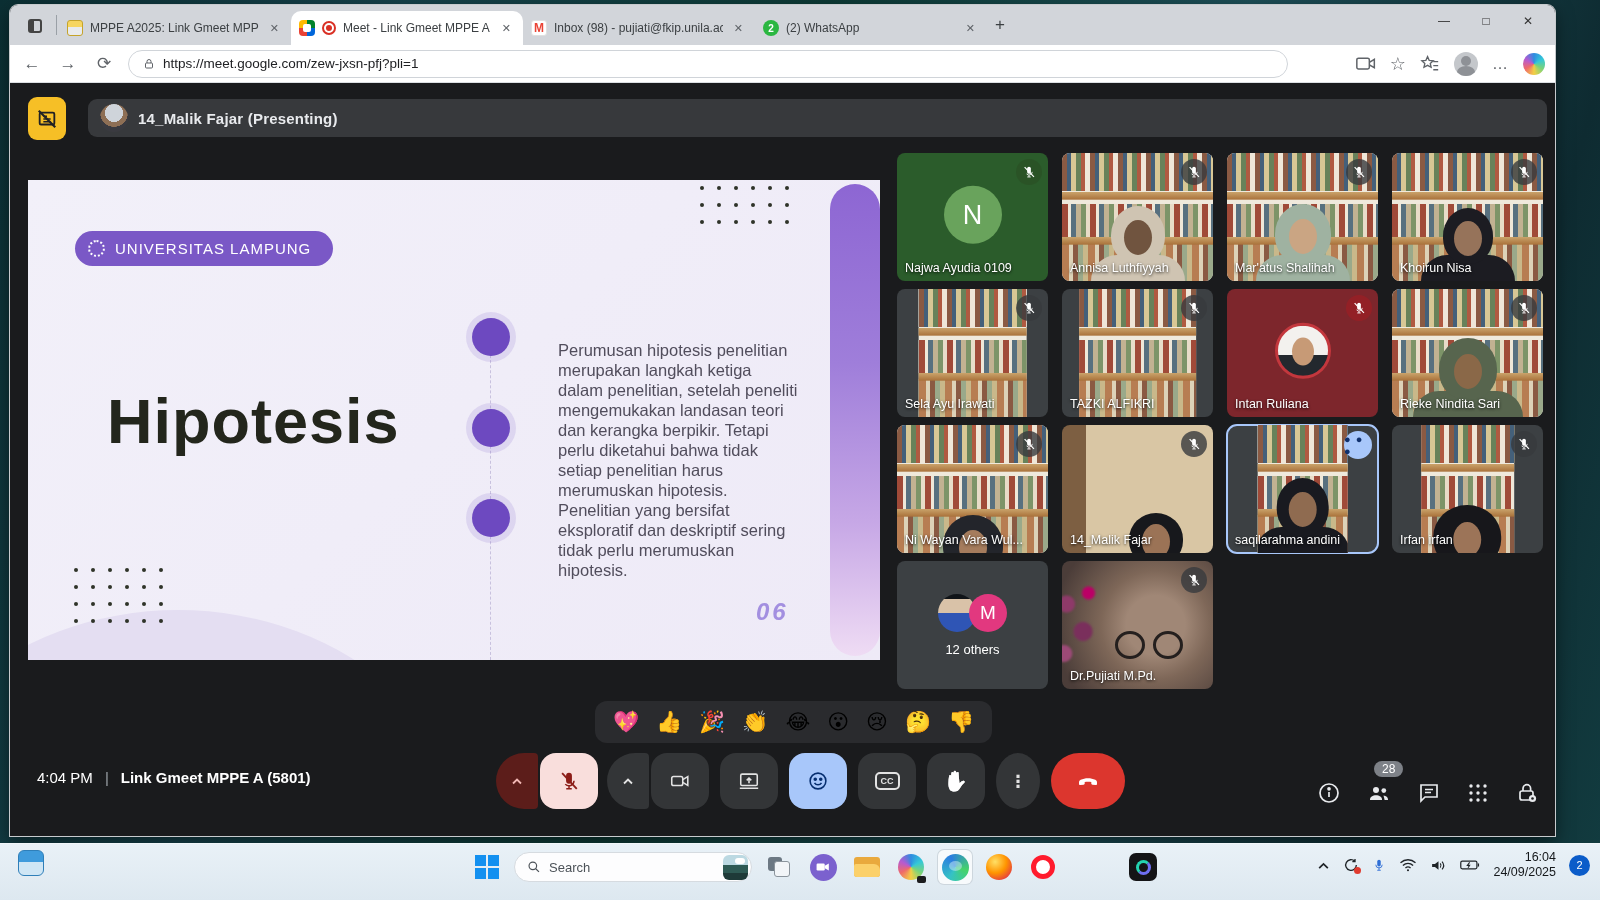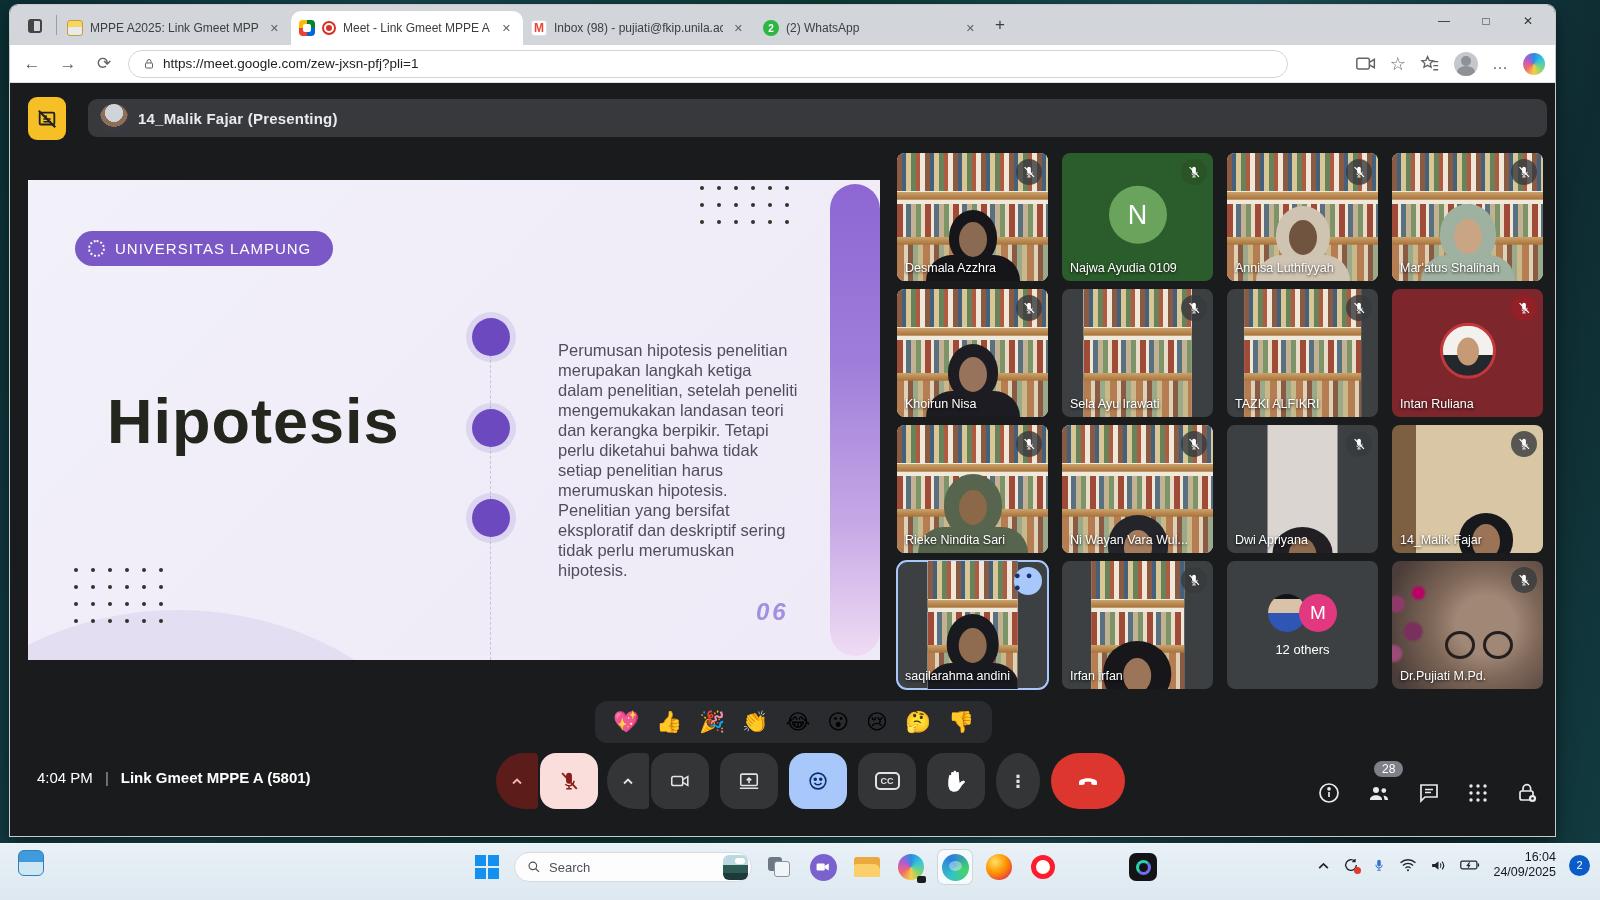--- a/index.html
+++ b/index.html
@@ -330,35 +330,20 @@
       <div class="tl-line"></div>
       <div class="tl-dot" style="top:138px"></div>
       <div class="tl-dot" style="top:229px"></div>
       <div class="tl-dot" style="top:319px"></div>
       <div class="sbody">Perumusan hipotesis penelitian merupakan langkah ketiga dalam penelitian, setelah peneliti mengemukakan landasan teori dan kerangka berpikir. Tetapi perlu diketahui bahwa tidak setiap penelitian harus merumuskan hipotesis. Penelitian yang bersifat eksploratif dan deskriptif sering tidak perlu merumuskan hipotesis.</div>
       <div class="spage">06</div>
     </div>
 
     <div class="grid">
 
-      <div class="tile">
-        <div class="fill bs"></div>
-        <div class="fig" style="--hij:#15151a;--face:#8a6a52">
-            <div class="head"></div>
-            <div class="shoul"></div>
-          </div>
-        <div class="mic">
-            <svg width="14" height="14" viewBox="0 0 24 24">
-              <path d="M12 15a3.2 3.2 0 0 0 3.2-3.2V6.2a3.2 3.2 0 0 0-6.4 0v5.6A3.2 3.2 0 0 0 12 15z" fill="#fff"></path>
-              <path d="M17.5 11.8a5.5 5.5 0 0 1-9.6 3.6M12 17.5v3M9 20.5h6" stroke="#fff" stroke-width="1.5" fill="none"></path>
-              <path d="M4.5 3.5l16 17" stroke="#fff" stroke-width="2"></path>
-            </svg>
-          </div>
-        <div class="pname">Desmala Azzhra</div>
-      </div>
 
       <div class="tile" style="background:#2b5c2b">
         <div class="initial-circle">N</div>
         <div class="mic grn">
             <svg width="14" height="14" viewBox="0 0 24 24">
               <path d="M12 15a3.2 3.2 0 0 0 3.2-3.2V6.2a3.2 3.2 0 0 0-6.4 0v5.6A3.2 3.2 0 0 0 12 15z" fill="#fff"></path>
               <path d="M17.5 11.8a5.5 5.5 0 0 1-9.6 3.6M12 17.5v3M9 20.5h6" stroke="#fff" stroke-width="1.5" fill="none"></path>
               <path d="M4.5 3.5l16 17" stroke="#fff" stroke-width="2"></path>
             </svg>
           </div>
@@ -473,35 +458,20 @@
         <div class="mic">
             <svg width="14" height="14" viewBox="0 0 24 24">
               <path d="M12 15a3.2 3.2 0 0 0 3.2-3.2V6.2a3.2 3.2 0 0 0-6.4 0v5.6A3.2 3.2 0 0 0 12 15z" fill="#fff"></path>
               <path d="M17.5 11.8a5.5 5.5 0 0 1-9.6 3.6M12 17.5v3M9 20.5h6" stroke="#fff" stroke-width="1.5" fill="none"></path>
               <path d="M4.5 3.5l16 17" stroke="#fff" stroke-width="2"></path>
             </svg>
           </div>
         <div class="pname">Ni Wayan Vara Wul...</div>
       </div>
 
-      <div class="tile">
-        <div class="strip" style="width:47%;background:#dbd5d1">
-          <div class="fig" style="--hij:#221f24;--face:#8f6b50">
-              <div class="head" style="width:60px;height:52px;margin-bottom:-26px"></div>
-            </div>
-        </div>
-        <div class="mic">
-            <svg width="14" height="14" viewBox="0 0 24 24">
-              <path d="M12 15a3.2 3.2 0 0 0 3.2-3.2V6.2a3.2 3.2 0 0 0-6.4 0v5.6A3.2 3.2 0 0 0 12 15z" fill="#fff"></path>
-              <path d="M17.5 11.8a5.5 5.5 0 0 1-9.6 3.6M12 17.5v3M9 20.5h6" stroke="#fff" stroke-width="1.5" fill="none"></path>
-              <path d="M4.5 3.5l16 17" stroke="#fff" stroke-width="2"></path>
-            </svg>
-          </div>
-        <div class="pname">Dwi Apriyana</div>
-      </div>
 
       <div class="tile" style="background:linear-gradient(90deg,#7d5f42 0 16%,#d9c6a4 16%)">
         <div class="fig" style="--hij:#17181c;--face:#9b7356;left:62%">
             <div class="head" style="width:54px;height:52px;margin-bottom:-12px"></div>
           </div>
         <div class="mic">
             <svg width="14" height="14" viewBox="0 0 24 24">
               <path d="M12 15a3.2 3.2 0 0 0 3.2-3.2V6.2a3.2 3.2 0 0 0-6.4 0v5.6A3.2 3.2 0 0 0 12 15z" fill="#fff"></path>
               <path d="M17.5 11.8a5.5 5.5 0 0 1-9.6 3.6M12 17.5v3M9 20.5h6" stroke="#fff" stroke-width="1.5" fill="none"></path>
               <path d="M4.5 3.5l16 17" stroke="#fff" stroke-width="2"></path>

